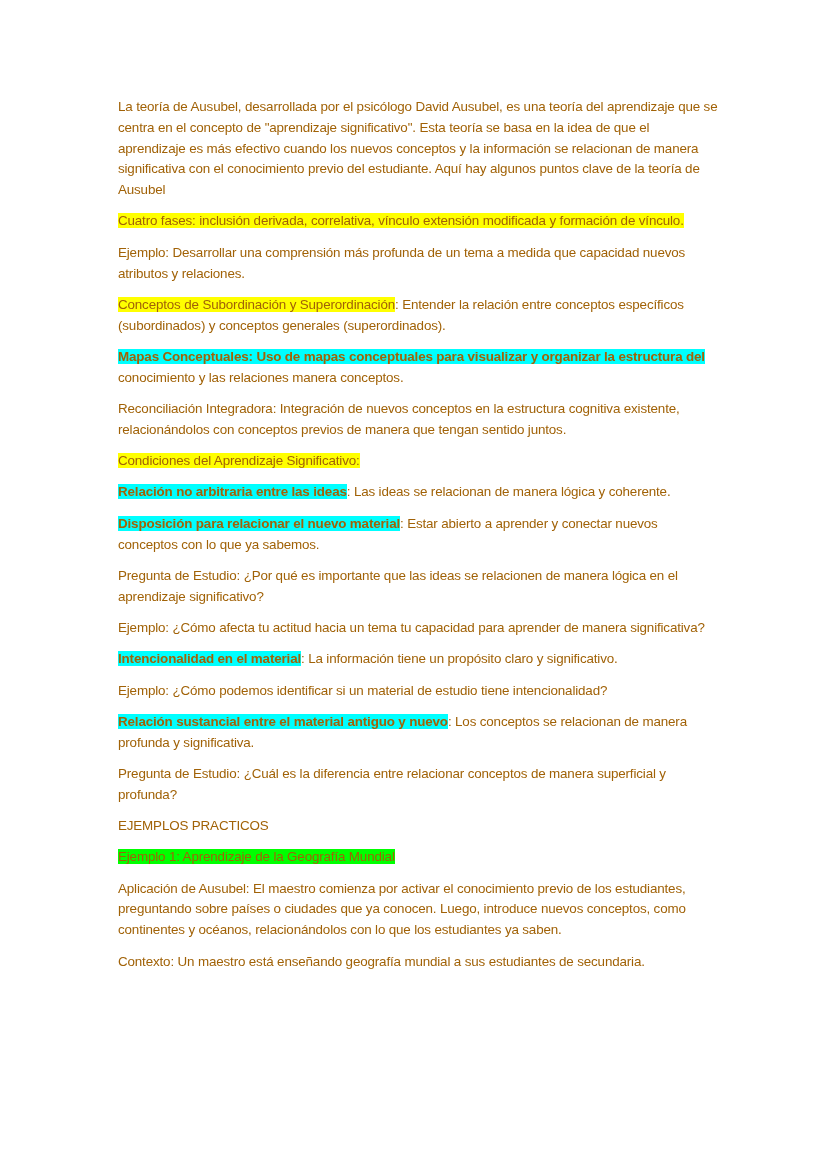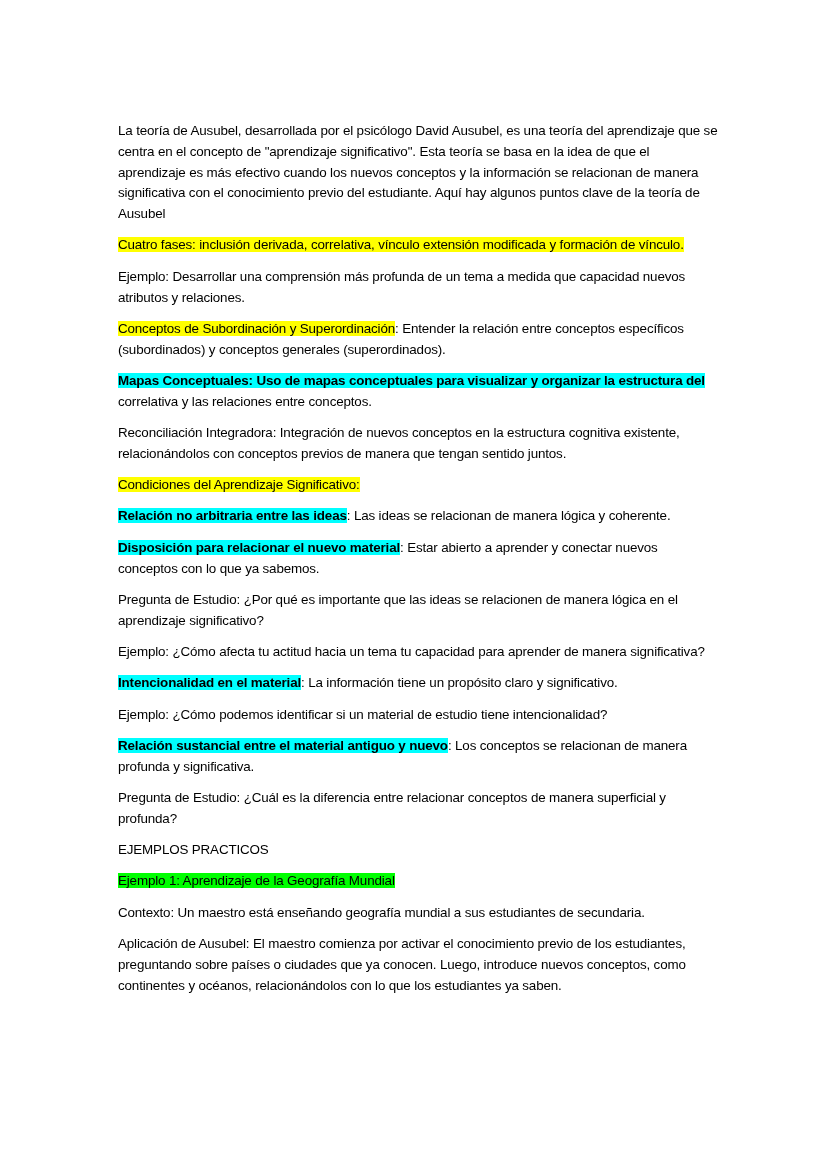--- a/index.html
+++ b/index.html
@@ -1,41 +1,40 @@
 <!DOCTYPE html>
 <html><head>
 <meta charset="utf-8">
 <style>
   html, body { margin: 0; padding: 0; background: #ffffff; }
   body { width: 828px; height: 1171px; position: relative; overflow: hidden; }
   .page {
     position: absolute; left: 118px; top: 97px; width: 600px;
     font-family: "Liberation Sans", "DejaVu Sans", sans-serif;
-    font-size: 13.4px; line-height: 20.8px; color: #000000;
+    font-size: 13.4px; line-height: 20.8px; color: #a16207;
     letter-spacing: -0.15px;
-    margin-top: 24px;
   }
   .page p { margin: 0 0 10.5px 0; }
   .hl-yellow { background: #ffff00; }
   .hl-cyan { background: #00ffff; font-weight: bold; }
   .hl-green { background: #00ff00; }
 </style>
 </head>
 <body>
 
 <div class="page">
   <p>La teoría de Ausubel, desarrollada por el psicólogo David Ausubel, es una teoría del aprendizaje que se centra en el concepto de "aprendizaje significativo". Esta teoría se basa en la idea de que el aprendizaje es más efectivo cuando los nuevos conceptos y la información se relacionan de manera significativa con el conocimiento previo del estudiante. Aquí hay algunos puntos clave de la teoría de Ausubel</p>
 
   <p><span class="hl-yellow">Cuatro fases: inclusión derivada, correlativa, vínculo extensión modificada y formación de vínculo.</span></p>
 
   <p>Ejemplo: Desarrollar una comprensión más profunda de un tema a medida que capacidad nuevos atributos y relaciones.</p>
 
   <p><span class="hl-yellow">Conceptos de Subordinación y Superordinación</span><span>: Entender la relación entre conceptos específicos (subordinados) y conceptos generales (superordinados).</span></p>
 
-  <p><span class="hl-cyan">Mapas Conceptuales: Uso de mapas conceptuales para visualizar y organizar la estructura del</span><span> correlativa y las relaciones entre conceptos.</span></p>
+  <p><span class="hl-cyan">Mapas Conceptuales: Uso de mapas conceptuales para visualizar y organizar la estructura del</span><span> conocimiento y las relaciones manera conceptos.</span></p>
 
   <p>Reconciliación Integradora: Integración de nuevos conceptos en la estructura cognitiva existente, relacionándolos con conceptos previos de manera que tengan sentido juntos.</p>
 
 
   <p><span class="hl-yellow">Condiciones del Aprendizaje Significativo:</span></p>
 
   <p><span class="hl-cyan">Relación no arbitraria entre las ideas</span><span>: Las ideas se relacionan de manera lógica y coherente.</span></p>
 
   <p><span class="hl-cyan">Disposición para relacionar el nuevo material</span><span>: Estar abierto a aprender y conectar nuevos conceptos con lo que ya sabemos.</span></p>
 
@@ -48,16 +47,16 @@
   <p>Ejemplo: ¿Cómo podemos identificar si un material de estudio tiene intencionalidad?</p>
 
   <p><span class="hl-cyan">Relación sustancial entre el material antiguo y nuevo</span><span>: Los conceptos se relacionan de manera profunda y significativa.</span></p>
 
   <p>Pregunta de Estudio: ¿Cuál es la diferencia entre relacionar conceptos de manera superficial y profunda?</p>
 
   <p>EJEMPLOS PRACTICOS</p>
 
   <p><span class="hl-green">Ejemplo 1: Aprendizaje de la Geografía Mundial</span></p>
 
+  <p>Aplicación de Ausubel: El maestro comienza por activar el conocimiento previo de los estudiantes, preguntando sobre países o ciudades que ya conocen. Luego, introduce nuevos conceptos, como continentes y océanos, relacionándolos con lo que los estudiantes ya saben.</p>
+
   <p>Contexto: Un maestro está enseñando geografía mundial a sus estudiantes de secundaria.</p>
-
-  <p>Aplicación de Ausubel: El maestro comienza por activar el conocimiento previo de los estudiantes, preguntando sobre países o ciudades que ya conocen. Luego, introduce nuevos conceptos, como continentes y océanos, relacionándolos con lo que los estudiantes ya saben.</p>
 </div>
 
 </body></html>

